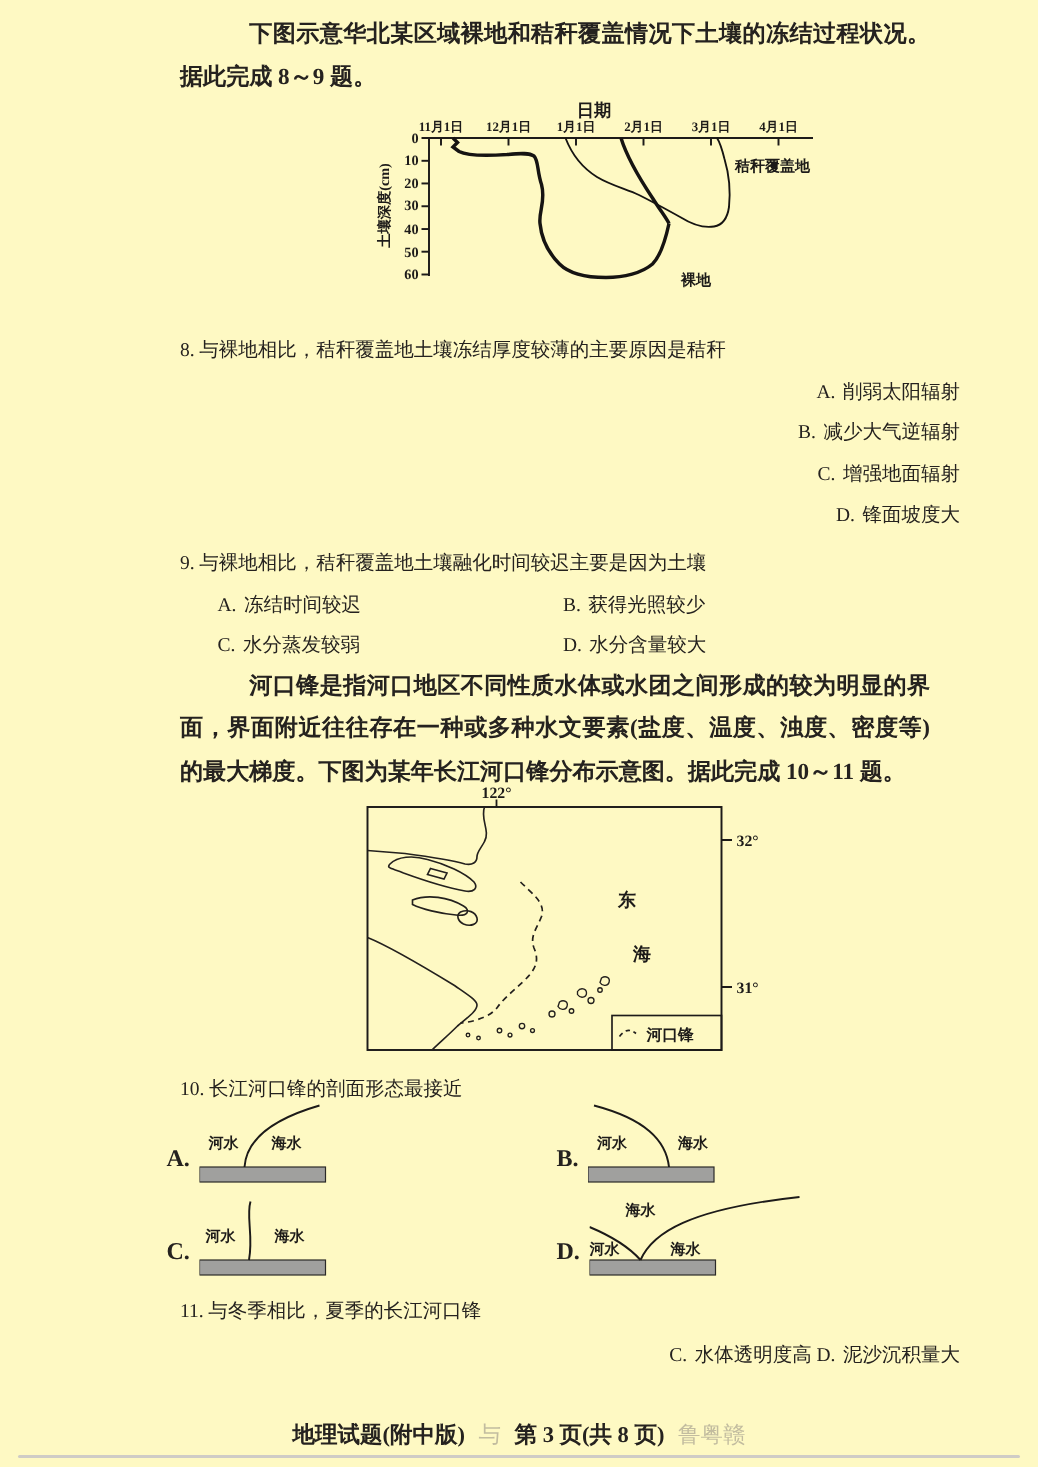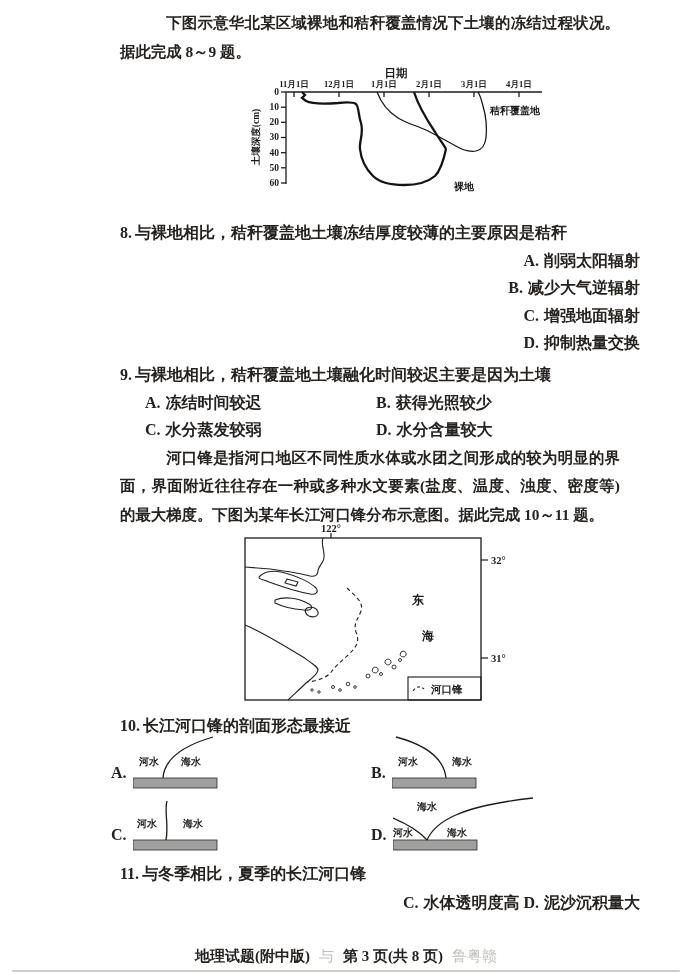--- a/index.html
+++ b/index.html
@@ -1,22 +1,22 @@
 <!DOCTYPE html>
 <html><head>
 <meta charset="utf-8">
 <style>
   html,body{margin:0;padding:0;background:#e8e6e2;}
   .page{
-    position:relative;width:692px;height:978px;background:#ffffff;
+    position:relative;width:692px;height:978px;background:#fef9c3;
     font-family:"Liberation Serif","DejaVu Serif",serif;color:#25221f;overflow:hidden;
   }
   .abs{position:absolute;}
   .para{font-size:15.4px;font-weight:600;line-height:29px;text-indent:3em;text-align:justify;}
-  .qblock{font-size:16px;font-weight:700;}
+  .qblock{font-size:13px;font-weight:400;}
   .qstem{line-height:27.6px;}
   .qnum{margin-right:3px;}
   .opt{line-height:27.6px;margin-left:25px;text-align:right;}
   .olabel{margin-right:5px;}
   .optrow{line-height:27.6px;margin-left:25px;}
   .optcell{display:inline-block;width:227px;}
   .diagram{display:flex;align-items:flex-end;gap:6px;}
   .dletter{font-size:16px;font-weight:600;margin-bottom:9px;}
   svg text{font-family:"Liberation Serif","DejaVu Serif",serif;fill:#1d1b19;}
   .footer{
@@ -87,21 +87,21 @@
     <text x="208" y="124" font-size="10" font-weight="600">裸地</text>
   </svg>
 
   <div class="abs qblock" style="left:120px;top:219px;width:520px;">
     <div class="qstem">
       <span class="qnum">8.</span><span>与裸地相比，秸秆覆盖地土壤冻结厚度较薄的主要原因是秸秆</span>
     </div>
     <div class="opt"><span class="olabel">A.</span><span>削弱太阳辐射</span></div>
     <div class="opt"><span class="olabel">B.</span><span>减少大气逆辐射</span></div>
     <div class="opt"><span class="olabel">C.</span><span>增强地面辐射</span></div>
-    <div class="opt"><span class="olabel">D.</span><span>抑制热量交换</span></div>
+    <div class="opt"><span class="olabel">D.</span><span>锋面坡度大</span></div>
   </div>
 
   <div class="abs qblock" style="left:120px;top:361px;width:520px;">
     <div class="qstem">
       <span class="qnum">9.</span><span>与裸地相比，秸秆覆盖地土壤融化时间较迟主要是因为土壤</span>
     </div>
     <div class="optrow">
       <span class="optcell"><span class="olabel">A.</span><span>冻结时间较迟</span></span>
       <span><span class="olabel">B.</span><span>获得光照较少</span></span>
     </div>

